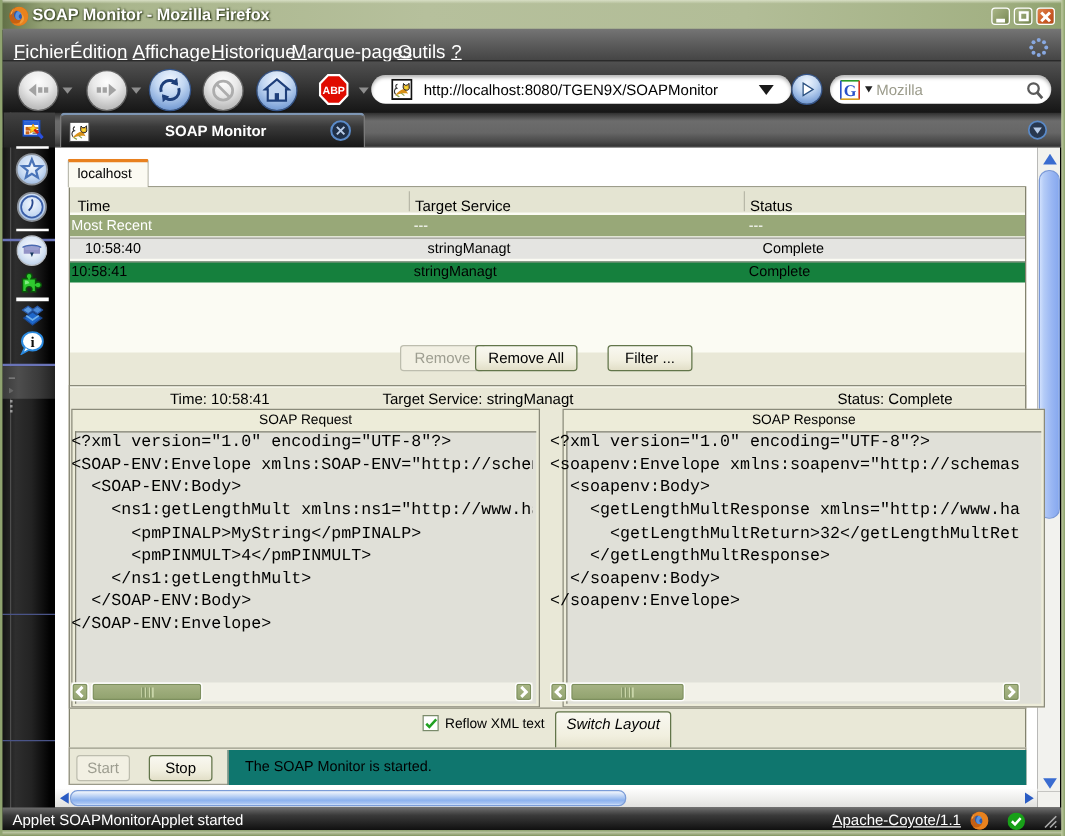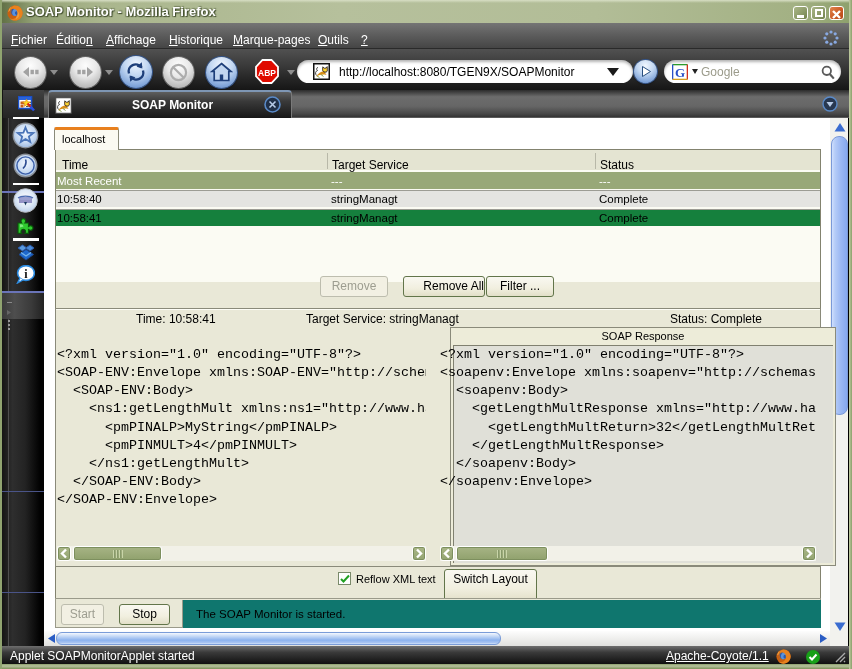--- a/index.html
+++ b/index.html
@@ -15,21 +15,21 @@
 #title-text { left:26px; top:4px; font-size:13px; font-weight:bold; color:#fff;
   text-shadow:1px 1px 1px #3e4a2a, -1px 1px 1px rgba(62,74,42,.5), 1px -1px 1px rgba(62,74,42,.5); }
 .winbtn { top:6px; width:15px; height:14px; border:1px solid #fff; border-radius:3px; }
 #btn-min,#btn-max { background:linear-gradient(135deg,#aab687 0%,#8b9a68 60%,#71824c 100%); }
 #btn-close { background:linear-gradient(135deg,#e0854e 0%,#cc5b26 55%,#b64a1a 100%); }
 
 
 #menubar { left:2px; top:23px; width:848px; height:26px;
   background:linear-gradient(to bottom,#757575 0%,#5e5e5e 45%,#454545 100%);
   border-bottom:1px solid #2a2a2a; }
-#menubar span { position:absolute; top:10px; color:#fff; font-size:12px; }
+#menubar span { position:absolute; top:10px; color:#fff; font-size:15px; }
 #menubar u { text-decoration:underline; }
 
 
 #navbar { left:2px; top:49px; width:848px; height:41px;
   background:linear-gradient(to bottom,#515151 0%,#3a3a3a 40%,#242424 75%,#161616 100%); }
 .navsphere { border-radius:50%; position:absolute; }
 .gsphere { background:radial-gradient(circle at 50% 28%,#fdfdfd 0%,#e9e9e9 40%,#c2c2c2 72%,#a5a5a5 100%);
   box-shadow:0 0 0 1px rgba(105,105,105,.9), 0 1px 2px rgba(0,0,0,.5); }
 .bsphere { background:radial-gradient(circle at 50% 25%,#f0f6fe 0%,#c2d7f2 40%,#7da2d8 78%,#4a74b2 100%);
   box-shadow:0 0 0 1px #35558a, 0 1px 2px rgba(0,0,0,.5); }
@@ -82,21 +82,21 @@
 
 #tbl { left:56px; top:150px; width:764px; height:132px; background:#fbfbf3; }
 #tbl-head { position:absolute; left:0; top:0; width:764px; height:20px; background:#e4e4d2; }
 #tbl-head .c { position:absolute; top:8px; font-size:12px; }
 #tbl-head .sepl { position:absolute; top:3px; width:1px; height:16px; background:#b8b8a8; }
 .trow { position:absolute; left:0; width:764px; font-size:11.5px; }
 .trow .c { position:absolute; }
 #row1 { top:22px; background:#98a878; color:#fff; height:17px; }
 #row1 .c { top:3px; }
 #row2 { top:40px; background:#e4e4e1; height:17px; border-top:1px solid #9c9c94; }
-#row2 .c { top:2px; }
+#row2 .c { top:2px;margin-left:11px; }
 #row3 { top:59px; background:#15803d; height:17px; border-top:1px solid #9c9c94; }
 #row3 .c { top:2px; }
 
 
 .xpbtn { position:absolute; font-size:12px; text-align:center; background:linear-gradient(to bottom,#f9f8f1 0%,#f1efdf 60%,#e2dfc8 100%);
   border:1px solid #62754a; border-radius:3px; color:#000; }
 .xpbtn.dis { border:1px solid #bdbdae; color:#9d9d90; background:#f2f0e3; }
 
 
 #details { left:55px; top:308px; width:766px; height:259px; border:1px solid #8a8a7a; box-shadow:inset 0 1px 0 #fdfdf6; background:#e9e8d7; }
@@ -238,21 +238,21 @@
 <div class="abs" id="searchbar"></div>
 <svg class="abs" style="left:672px;top:64px" width="16" height="16" viewBox="0 0 16 16">
  <rect x="0.5" y="0.5" width="15" height="15" fill="#fff"></rect>
  <path d="M0.5,0.5 H15.5" stroke="#2a9a2a" stroke-width="1.6"></path>
  <path d="M15.5,0.5 V15.5" stroke="#d03020" stroke-width="1.6"></path>
  <path d="M0.5,0.5 V15.5" stroke="#2a50c8" stroke-width="1.6"></path>
  <path d="M0.5,15.5 H15.5" stroke="#d8a020" stroke-width="1.6"></path>
  <text x="8" y="13" font-size="13" font-weight="bold" fill="#2a50c8" text-anchor="middle" font-family="Liberation Serif">G</text>
 </svg>
 <div class="abs" id="sdrop"></div>
-<div class="abs" id="searchtext">Google</div>
+<div class="abs" id="searchtext">Mozilla</div>
 <svg class="abs" style="left:821px;top:65px" width="14" height="15" viewBox="0 0 14 15">
  <circle cx="5.8" cy="5.8" r="4.2" fill="none" stroke="#5a5a5a" stroke-width="1.8"></circle>
  <line x1="8.8" y1="9" x2="12.8" y2="13.6" stroke="#5a5a5a" stroke-width="2.2"></line>
 </svg>
 
 <div class="abs" id="tabbar"></div>
 <div class="abs" id="tab"></div>
 <div class="abs" id="tabtitle">SOAP Monitor</div>
 <svg class="abs" style="left:55px;top:97px" width="17" height="17" viewBox="0 0 17 17">
  <rect x="0.75" y="0.75" width="15.5" height="15.5" fill="#fff" stroke="#444" stroke-width="1"></rect>
@@ -421,27 +421,31 @@
       <span class="c" style="left:543px;">Complete</span>
     </div>
   <div class="trow" id="row3">
       <span class="c" style="left:1px;">10:58:41</span>
       <span class="c" style="left:275px;">stringManagt</span>
       <span class="c" style="left:543px;">Complete</span>
     </div>
 </div>
 
 <div class="abs xpbtn dis" style="left:320px;top:276px;width:68px;height:21px;line-height:19px;">Remove</div>
-<div class="abs xpbtn" style="left:403px;top:276px;width:82px;height:21px;line-height:19px;text-align:right;">Remove All</div>
+<div class="abs xpbtn" style="left:380px;top:276px;width:82px;height:21px;line-height:19px;">Remove All</div>
 <div class="abs xpbtn" style="left:486px;top:276px;width:68px;height:21px;line-height:19px;">Filter ...</div>
 
 <div class="abs ap" id="details">
   <span class="ilabel" style="left:80px;">Time: 10:58:41</span>
   <span class="ilabel" style="left:250px;">Target Service: stringManagt</span>
   <span class="ilabel" style="left:614px;">Status: Complete</span>
+  <div class="panel" id="reqpanel" style="left:1px;width:375px;">
+    <div class="ptitle">SOAP Request</div>
+    <div class="parea"></div>
+  </div>
   <div class="panel" id="resppanel" style="left:394px;width:386px;">
     <div class="ptitle">SOAP Response</div>
     <div class="parea"></div>
   </div>
 </div>
 <div class="abs xml" style="left:57px;top:346px;width:369px;height:198px;">&lt;?xml version="1.0" encoding="UTF-8"?&gt;
 &lt;SOAP-ENV:Envelope xmlns:SOAP-ENV="http://schema
   &lt;SOAP-ENV:Body&gt;
     &lt;ns1:getLengthMult xmlns:ns1="http://www.ha
       &lt;pmPINALP&gt;MyString&lt;/pmPINALP&gt;
@@ -487,21 +491,21 @@
         <path d="M4,2.5 L8,6.5 L4,10.5" fill="none" stroke="#fff" stroke-width="2.4"></path>
       </svg>
     </div>
 </div>
 
 <div class="abs" style="left:338px;top:572px;width:13px;height:13px;background:#fff;border:1px solid #7a8a6a;"></div>
 <svg class="abs" style="left:339px;top:573px" width="12" height="12" viewBox="0 0 12 12">
  <path d="M2,6 L4.5,8.5 L10,2.5" fill="none" stroke="#21a121" stroke-width="2"></path>
 </svg>
 <div class="abs ap" style="left:356px;top:573px;font-size:11px;">Reflow XML text</div>
-<div class="abs xpbtn" style="left:444px;top:569px;width:93px;height:33px;line-height:19px;">Switch Layout</div>
+<div class="abs xpbtn" style="left:444px;top:569px;width:93px;height:33px;line-height:19px;font-style:italic;">Switch Layout</div>
 
 <div class="abs ap" id="ctrlrow">
   <div class="abs xpbtn dis" style="left:5px;top:5px;width:43px;height:21px;line-height:19px;">Start</div>
   <div class="abs xpbtn" style="left:63px;top:5px;width:51px;height:21px;line-height:19px;">Stop</div>
   <div id="statusfield">
       <span>The SOAP Monitor is started.</span>
     </div>
 </div>
 
 </body></html>

